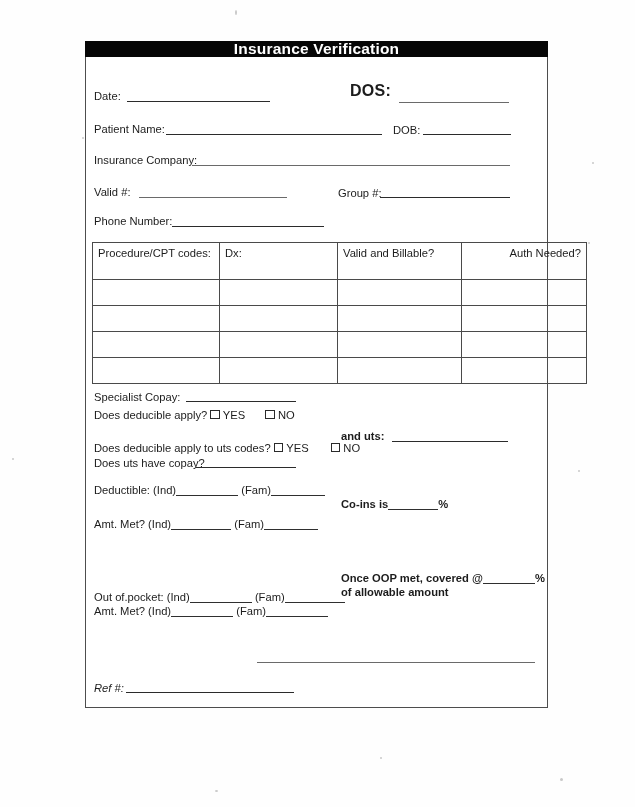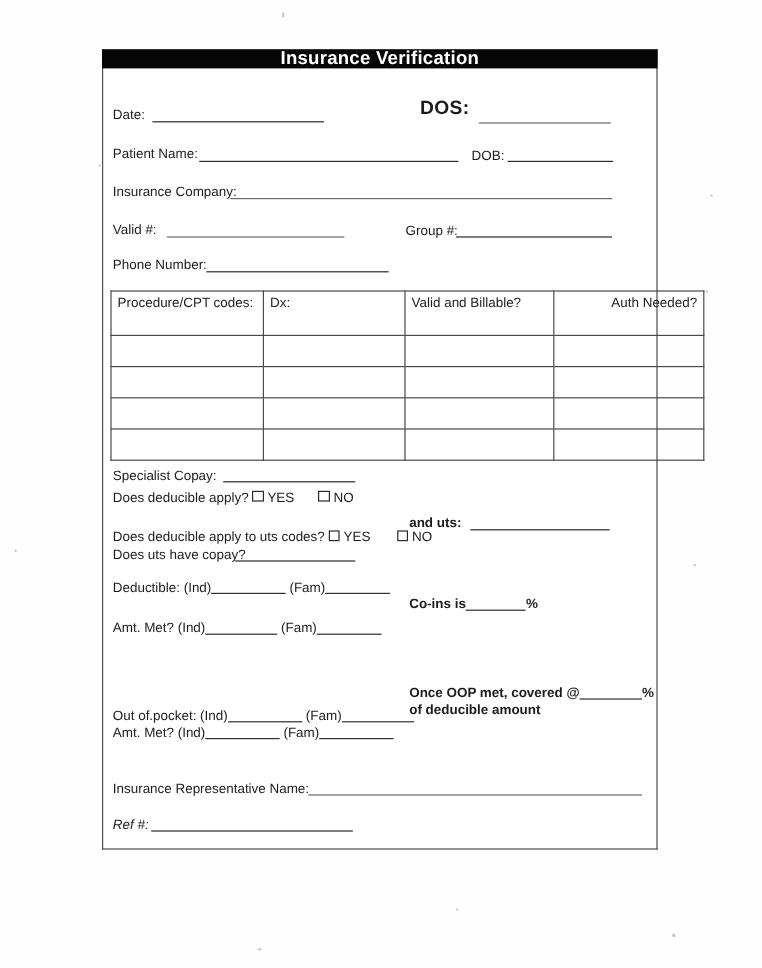--- a/index.html
+++ b/index.html
@@ -237,21 +237,20 @@
   </div>
 
   <div class="fld" style="left:94px;top:604px;">
     <span>Amt. Met? (Ind)</span><span class="blank" style="width:62px;"></span>
     <span>(Fam)</span><span class="blank" style="width:62px;"></span>
   </div>
 
   <div class="fld b" style="left:341px;top:571px;">
     <span>Once OOP met, covered @</span><span class="blank" style="width:52px;"></span><span>%</span>
   </div>
-  <div class="fld b" style="left:341px;top:585px;">of deducible amount</div>
-
-  <div class="fld" style="left:94px;top:651px;">Insurance Representative Name:</div>
+  <div class="fld b" style="left:341px;top:585px;">of allowable amount</div>
+
   <div class="rule" style="left:257px;top:662px;width:278px;"></div>
 
   <div class="fld" style="left:94px;top:681px;font-style:italic;">Ref #:</div>
   <div class="rule dark" style="left:126px;top:692px;width:168px;"></div>
 
 </div>
 
 </body></html>

